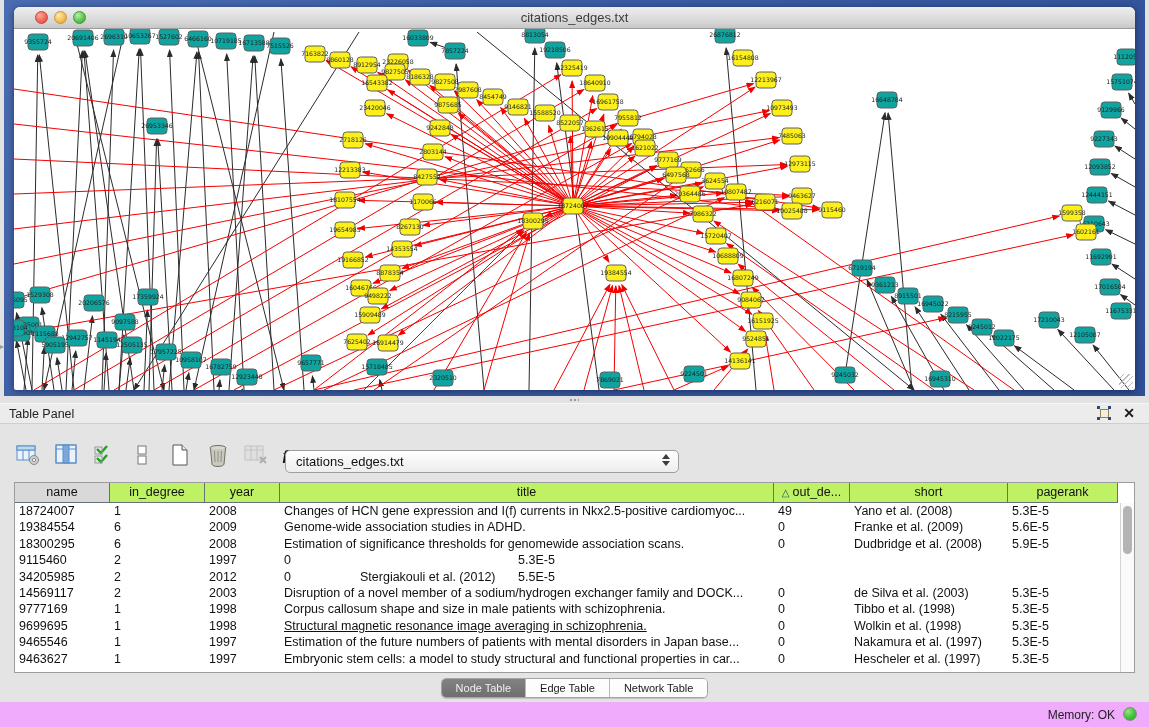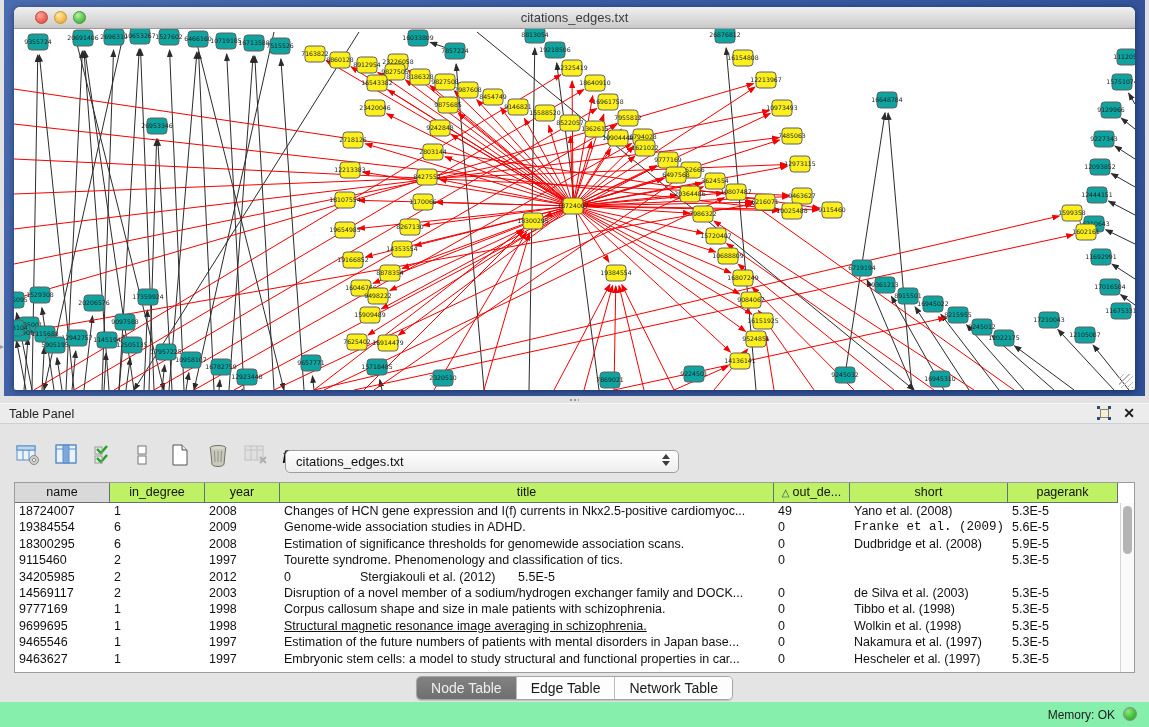--- a/index.html
+++ b/index.html
@@ -55,25 +55,25 @@
   .th.gray { background:#d9d9d9; }
   .th .sort-tri { color:#274a72; font-size:10px; margin-right:3px; }
   .tbl-body { position:relative; }
   .tr { display:flex; height:16.4px; }
   .td { font-size:12.5px; color:#101010; padding:0 4px; white-space:nowrap; overflow:hidden; line-height:16px; }
   .vscroll { position:absolute; right:0; top:20px; width:14px; height:169px; background:#fafafa; border-left:1px solid #d4d4d4; }
   .vthumb { position:absolute; left:2px; top:3px; width:9px; height:48px; background:#b4b4b4; border-radius:6px; }
 
   .tabs { position:absolute; left:0; top:270px; width:1149px; height:30px; display:flex; justify-content:center; align-items:center; }
   .seg { display:flex; border:1px solid #a5a5a5; border-radius:5px; overflow:hidden; background:#fff; box-shadow:0 1px 1px rgba(0,0,0,.15);}
-  .seg-btn { font-size:14px; padding:3px 14px; color:#1a1a1a; background:#fdfdfd; border-right:1px solid #bbb; }
+  .seg-btn { font-size:11px; padding:3px 14px; color:#1a1a1a; background:#fdfdfd; border-right:1px solid #bbb; }
   .seg-btn:last-child { border-right:none; }
   .seg-btn.sel { background:linear-gradient(#828282,#6f6f6f); color:#efefef; }
 
-  .statusbar { position:absolute; left:0; top:702px; width:1149px; height:25px; background:#86efac; }
+  .statusbar { position:absolute; left:0; top:702px; width:1149px; height:25px; background:#f0abfc; }
   .mem { position:absolute; right:34px; top:6px; font-size:12px; color:#222; }
   .mem-dot { position:absolute; right:12px; top:5px; width:14px; height:14px; border-radius:50%;
     background:radial-gradient(circle at 35% 30%,#8fe67f,#3cbe35 60%,#2f9e29); border:1px solid #8a8a8a; }
 
   svg text.nl { font-family:"DejaVu Sans", sans-serif; font-size:6.2px; fill:#16211f; }
 </style>
 </head>
 <body>
 
 <div>
@@ -896,37 +896,36 @@
             <div class="td" style="width: 76px;">49</div>
             <div class="td" style="width: 158px;">Yano et al. (2008)</div>
             <div class="td" style="width: 110px;">5.3E-5</div>
           </div>
           <div class="tr">
             <div class="td" style="width: 95px;">19384554</div>
             <div class="td" style="width: 95px;">6</div>
             <div class="td" style="width: 75px;">2009</div>
             <div class="td" style="width: 494px;">Genome-wide association studies in ADHD.</div>
             <div class="td" style="width: 76px;">0</div>
-            <div class="td" style="width: 158px; font-family: Liberation Mono, monospace;">Franke et al. (2009)</div>
+            <div class="td" style="width: 158px;">Franke et al. (2009)</div>
             <div class="td" style="width: 110px;">5.6E-5</div>
           </div>
           <div class="tr">
             <div class="td" style="width: 95px;">18300295</div>
             <div class="td" style="width: 95px;">6</div>
             <div class="td" style="width: 75px;">2008</div>
             <div class="td" style="width: 494px;">Estimation of significance thresholds for genomewide association scans.</div>
             <div class="td" style="width: 76px;">0</div>
             <div class="td" style="width: 158px;">Dudbridge et al. (2008)</div>
             <div class="td" style="width: 110px;">5.9E-5</div>
           </div>
           <div class="tr">
             <div class="td" style="width: 95px;">9115460</div>
             <div class="td" style="width: 95px;">2</div>
             <div class="td" style="width: 75px;">1997</div>
-            <div class="td" style="width: 494px;">Tourette syndrome. Phenomenology and classification of tics.</div>
             <div class="td" style="width: 76px;">0</div>
             <div class="td" style="width: 158px; margin-top: 36px;">Jankovic et al. (1997)</div>
             <div class="td" style="width: 110px;">5.3E-5</div>
           </div>
           <div class="tr">
             <div class="td" style="width: 95px;">34205985</div>
             <div class="td" style="width: 95px;">2</div>
             <div class="td" style="width: 75px;">2012</div>
             <div class="td" style="width: 76px;">0</div>
             <div class="td" style="width: 158px;">Stergiakouli et al. (2012)</div>

